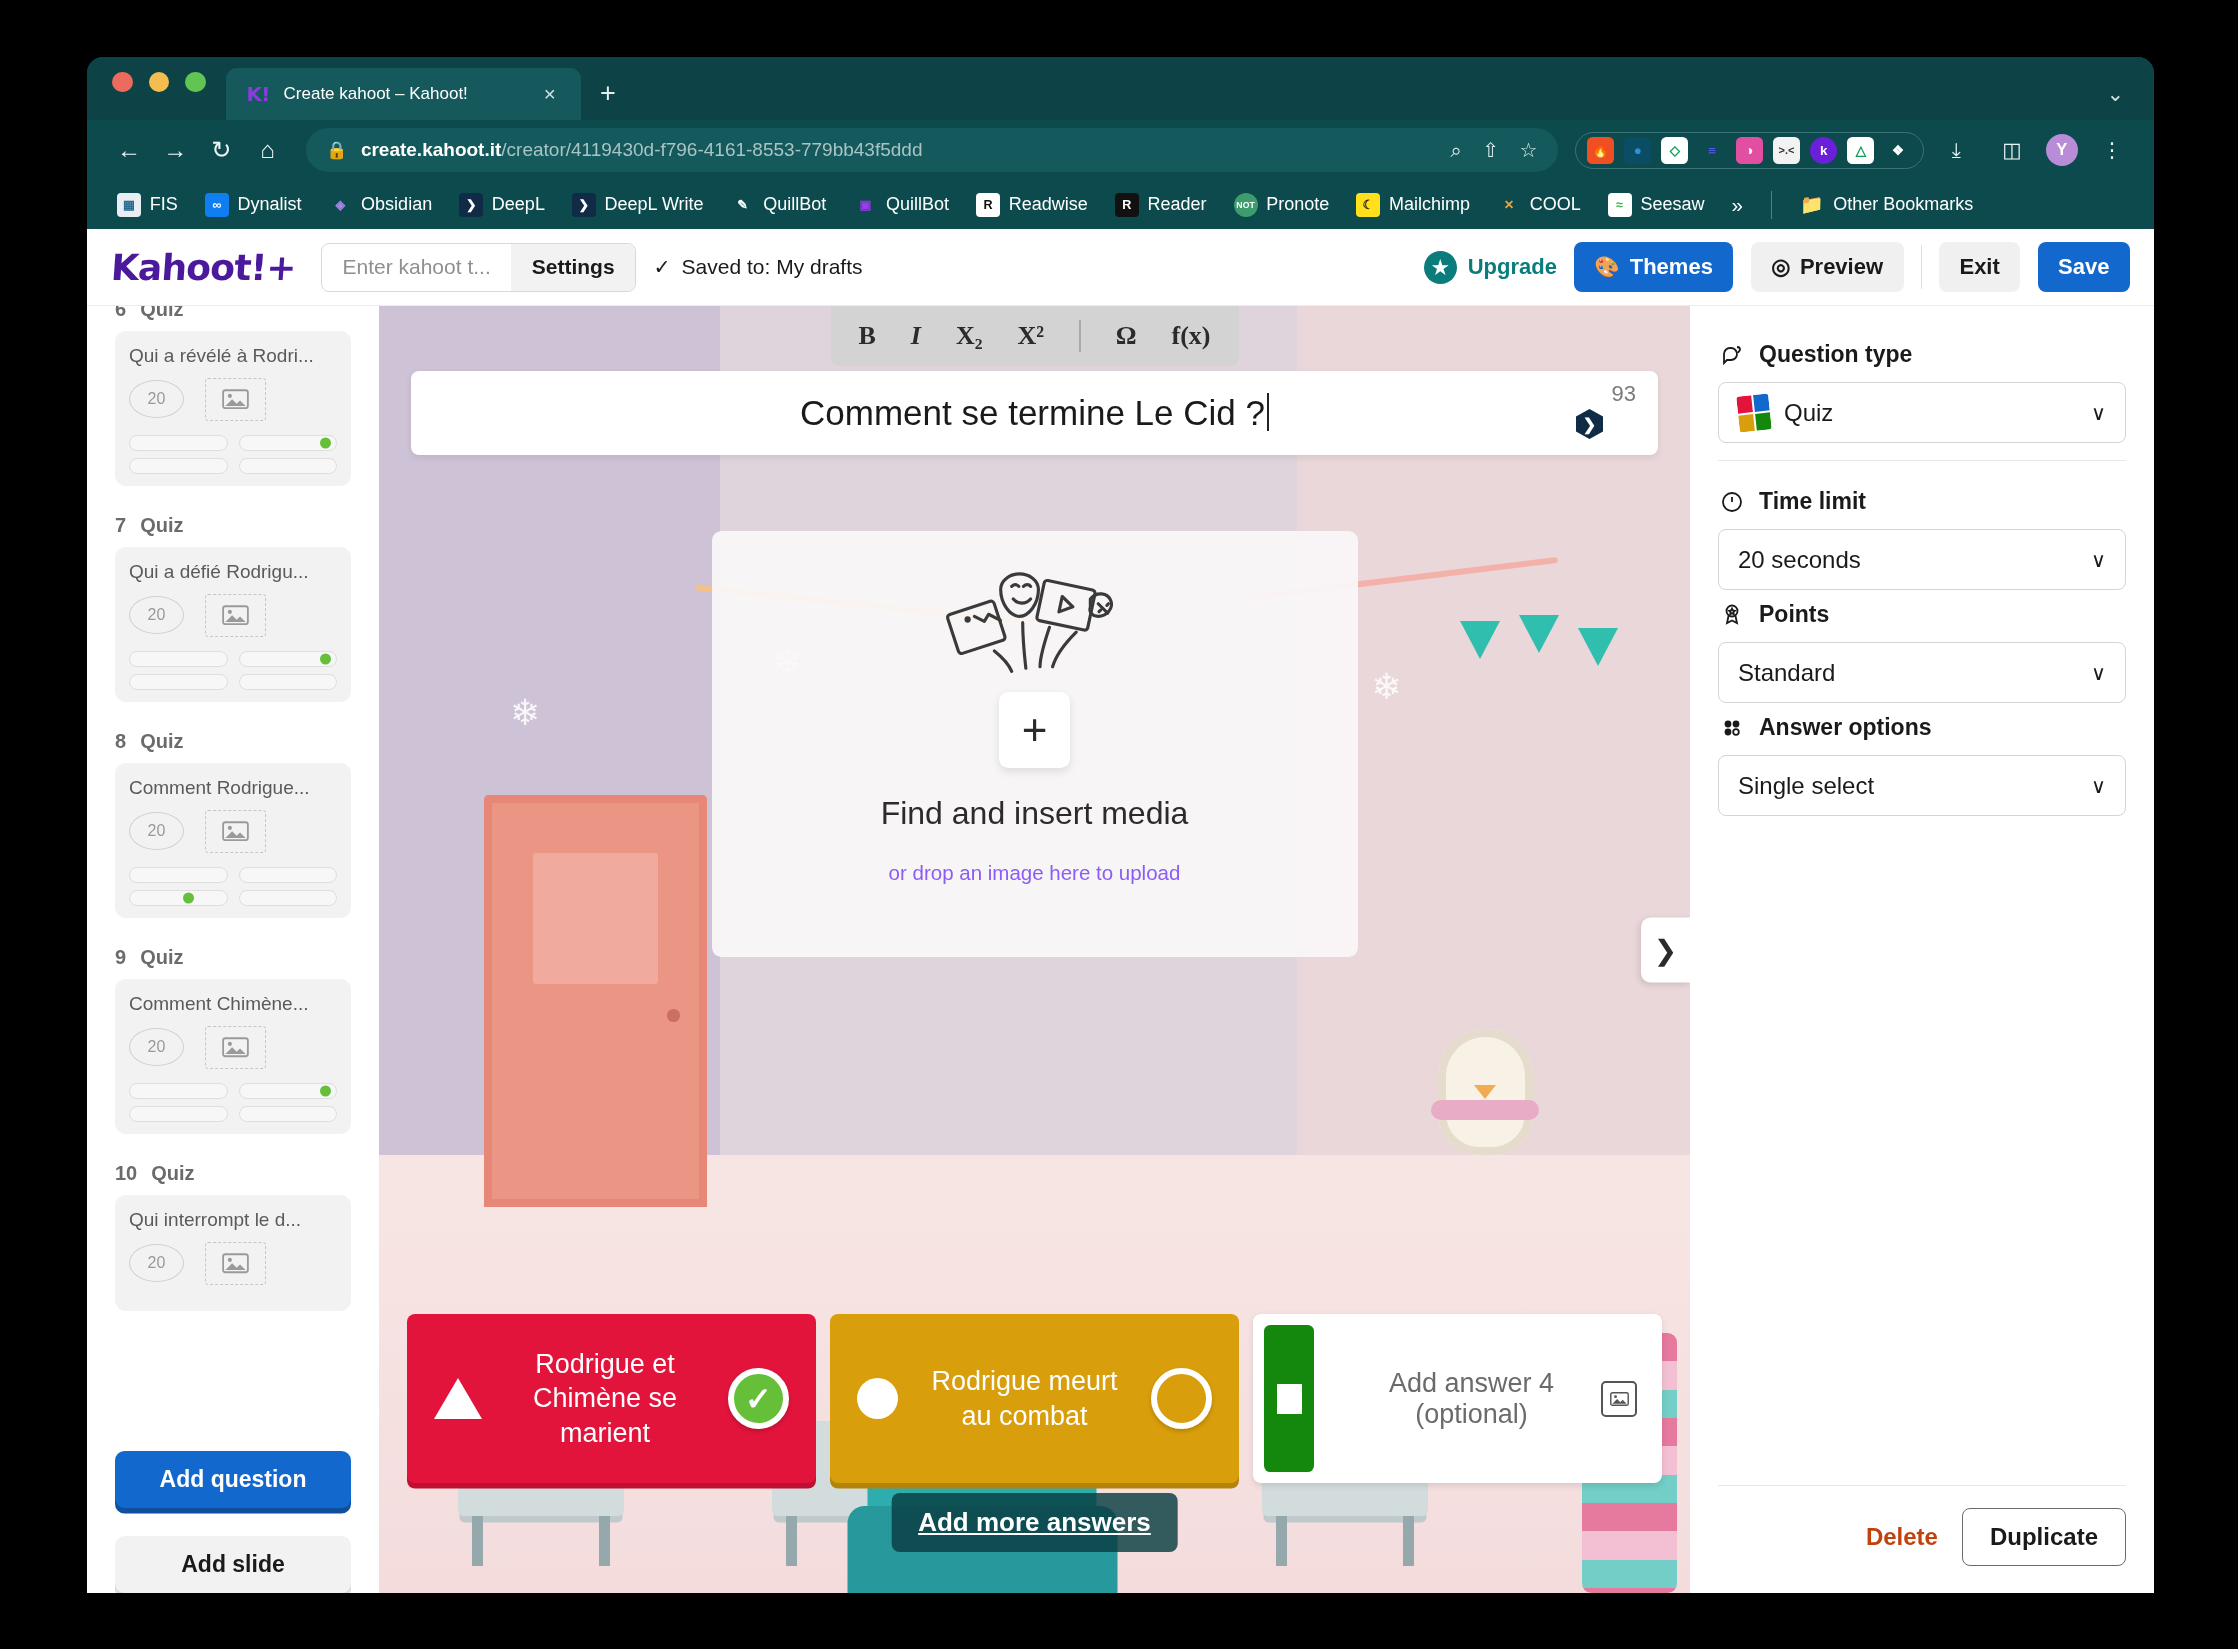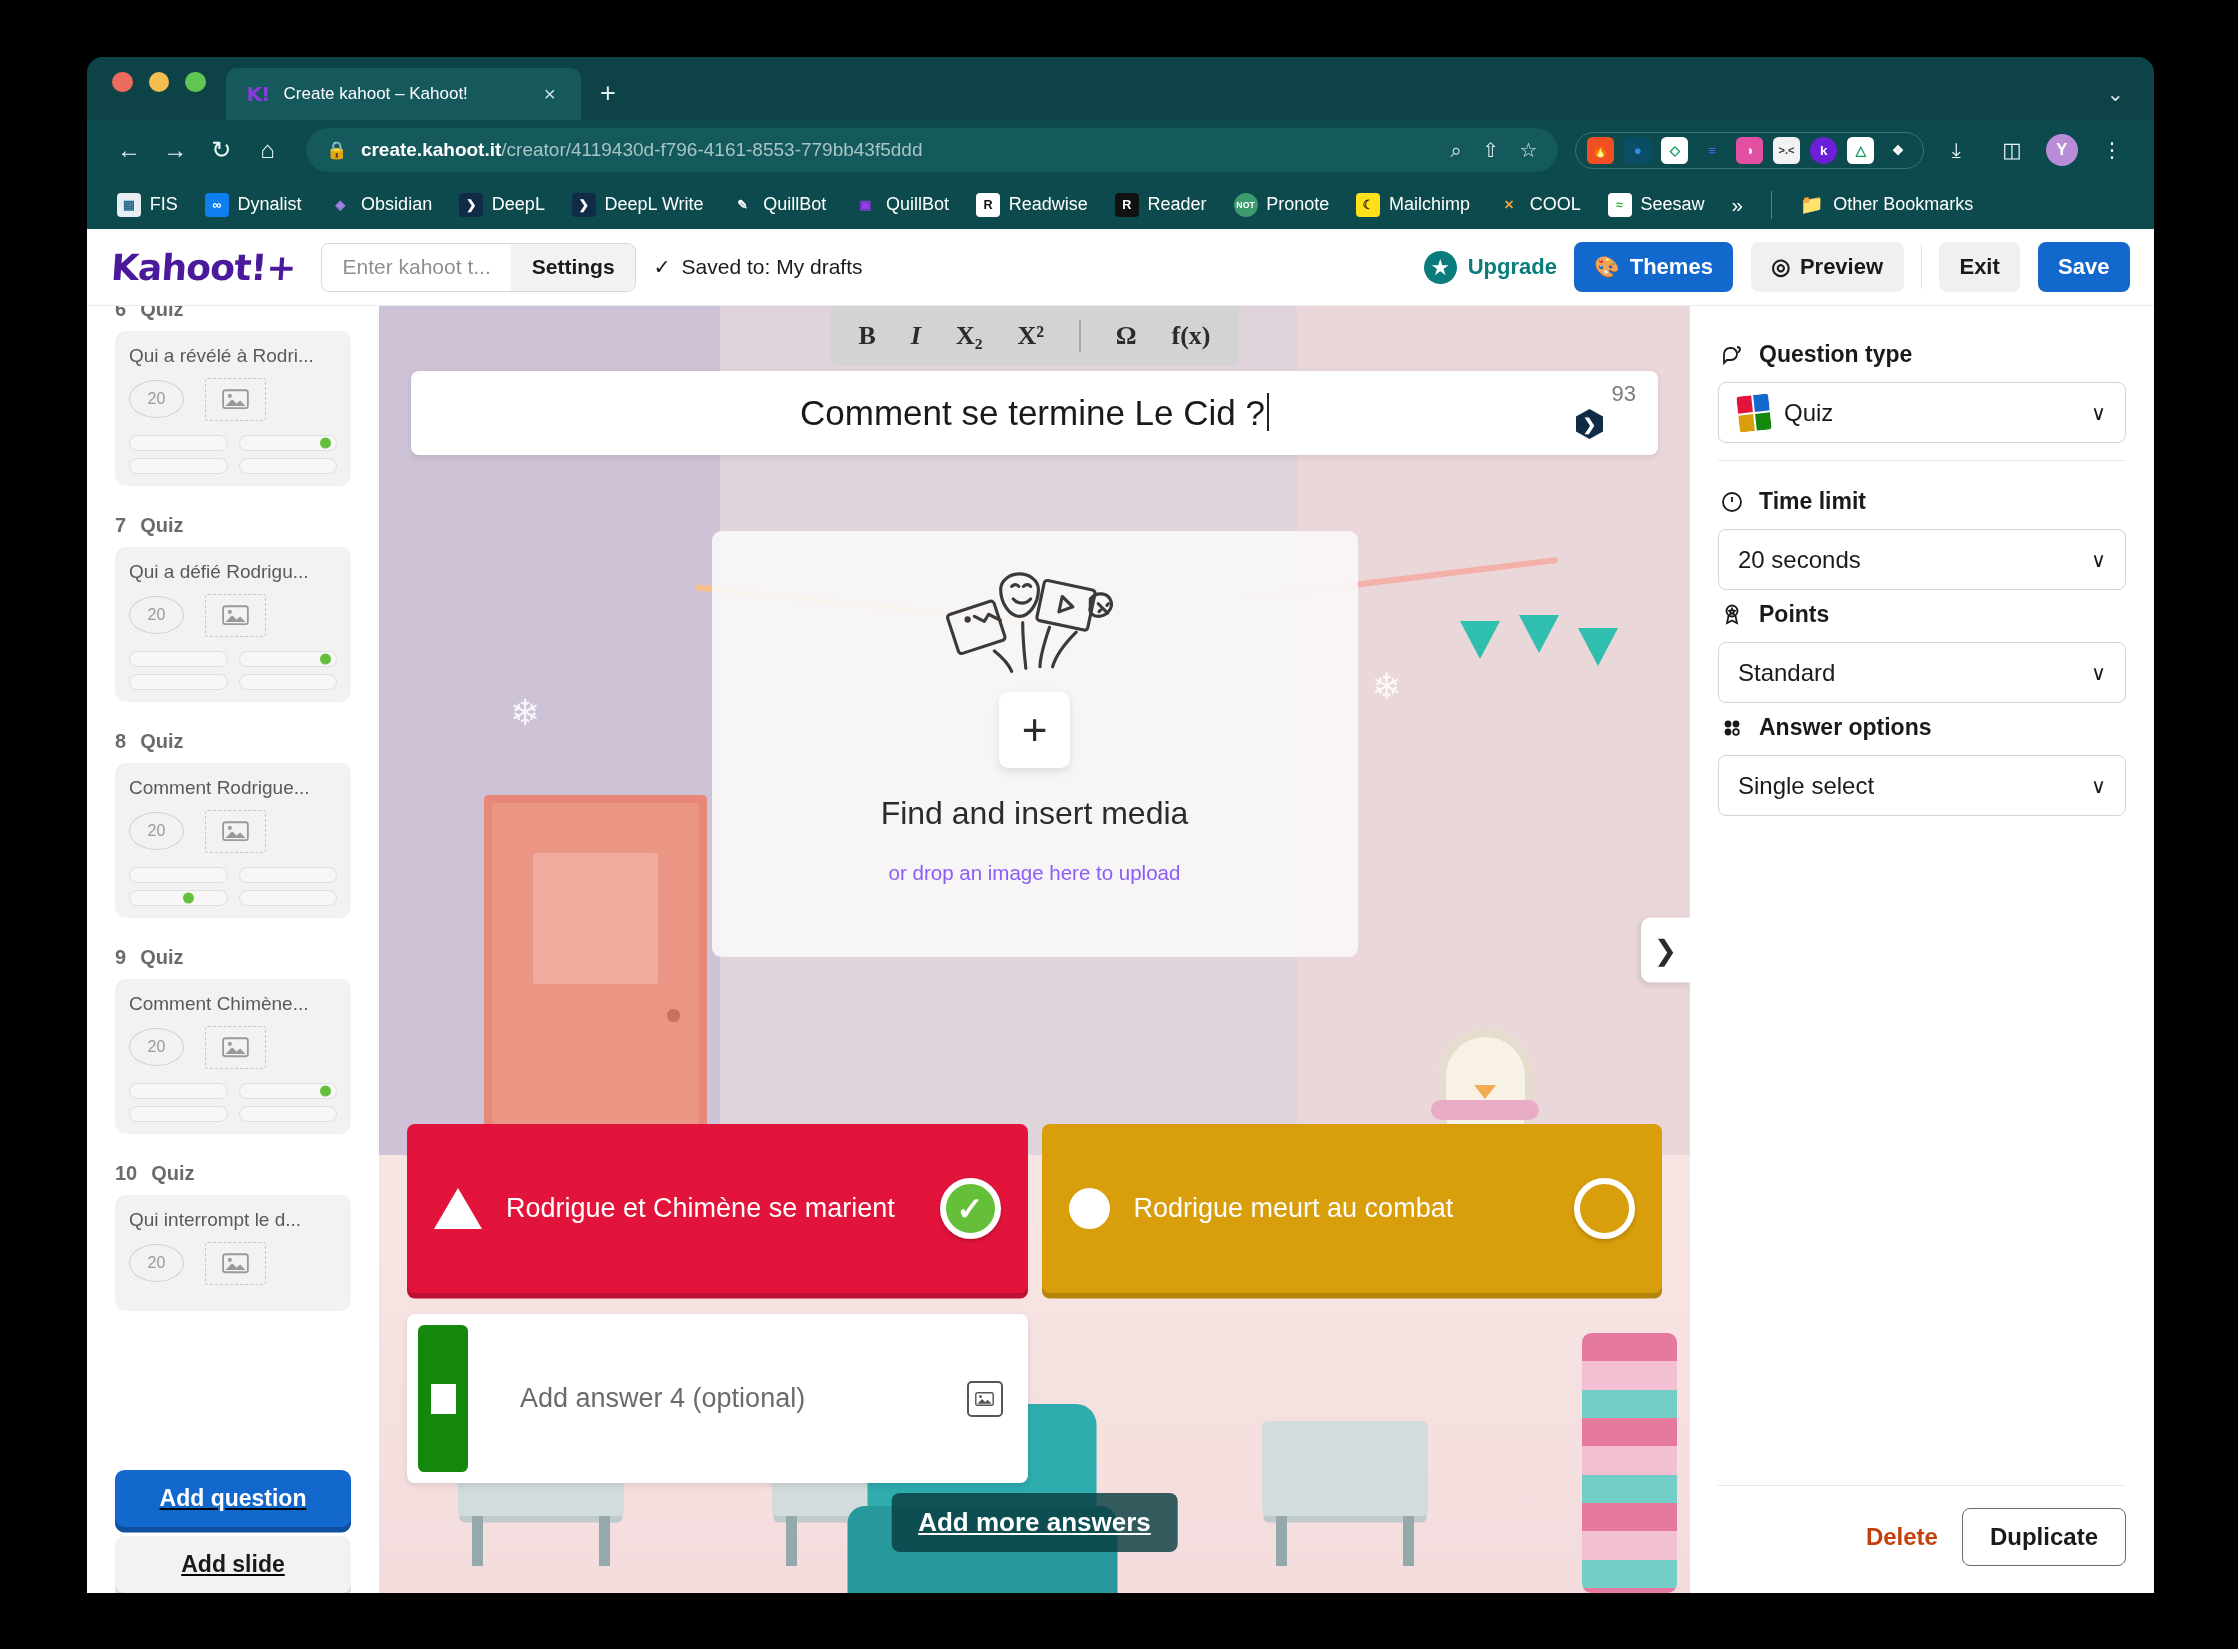--- a/index.html
+++ b/index.html
@@ -231,23 +231,22 @@
     border: 0.8px solid #dedede; background: #f7f7f7;
     position: relative;
   }
   .qdot {
     position: absolute; right: 4.7px; top: 50%; transform: translateY(-50%);
     width: 11px; height: 11px; border-radius: 50%; background: #66bf39;
   }
   .qdot.mid { right: auto; left: 55%; }
   .sidebar-actions {
     padding: 8px 28px 0; flex: none;
-    display: flex; flex-direction: column; gap: 9px;
+    display: flex; flex-direction: column; gap: 28px;
     background: #fff;
-    text-decoration: underline;
   }
   .side-btn {
     height: 57px; border-radius: 9.5px;
     font-size: 23px; font-weight: 700;
     display: flex; align-items: center; justify-content: center;
     cursor: pointer; border: none; font-family: inherit;
   }
   .side-btn.blue { background: #1368ce; color: #fff; box-shadow: 0 5.5px 0 #0e4f9e; }
   .side-btn.grey { background: #f2f2f2; color: #1a1a1a; box-shadow: 0 5.5px 0 #dcdcdc; }
 
@@ -374,22 +373,23 @@
     font-size: 44px; color: #2b2b2b; font-weight: 300;
     box-shadow: 0 3.2px 8px rgba(0,0,0,.10);
     margin-top: 4.7px;
   }
   .media-title { font-size: 32px; color: #2b2b2b; margin-top: 27px; }
   .media-sub { font-size: 20.5px; color: #8b5cf6; margin-top: 29px; }
 
   
   .answers {
     position: absolute; left: 28px; right: 28px; bottom: 110px;
-    display: grid; grid-template-columns: 1fr 1fr; gap: 21px 14px;
+    display: grid; grid-template-columns: 1fr 1fr 1fr; gap: 4px 14px;
     z-index: 4;
+    text-align: center;
   }
   .ans {
     height: 169px; border-radius: 8px;
     display: flex; align-items: center;
     padding: 0 27px; gap: 24px; position: relative;
     cursor: pointer;
   }
   .ans.red { background: #e2143c; box-shadow: 0 5.5px 0 #bf0f32; }
   .ans.blue { background: #1368ce; box-shadow: 0 5.5px 0 #0f52a3; }
   .ans.yellow { background: #d89e0b; box-shadow: 0 5.5px 0 #b48309; }

